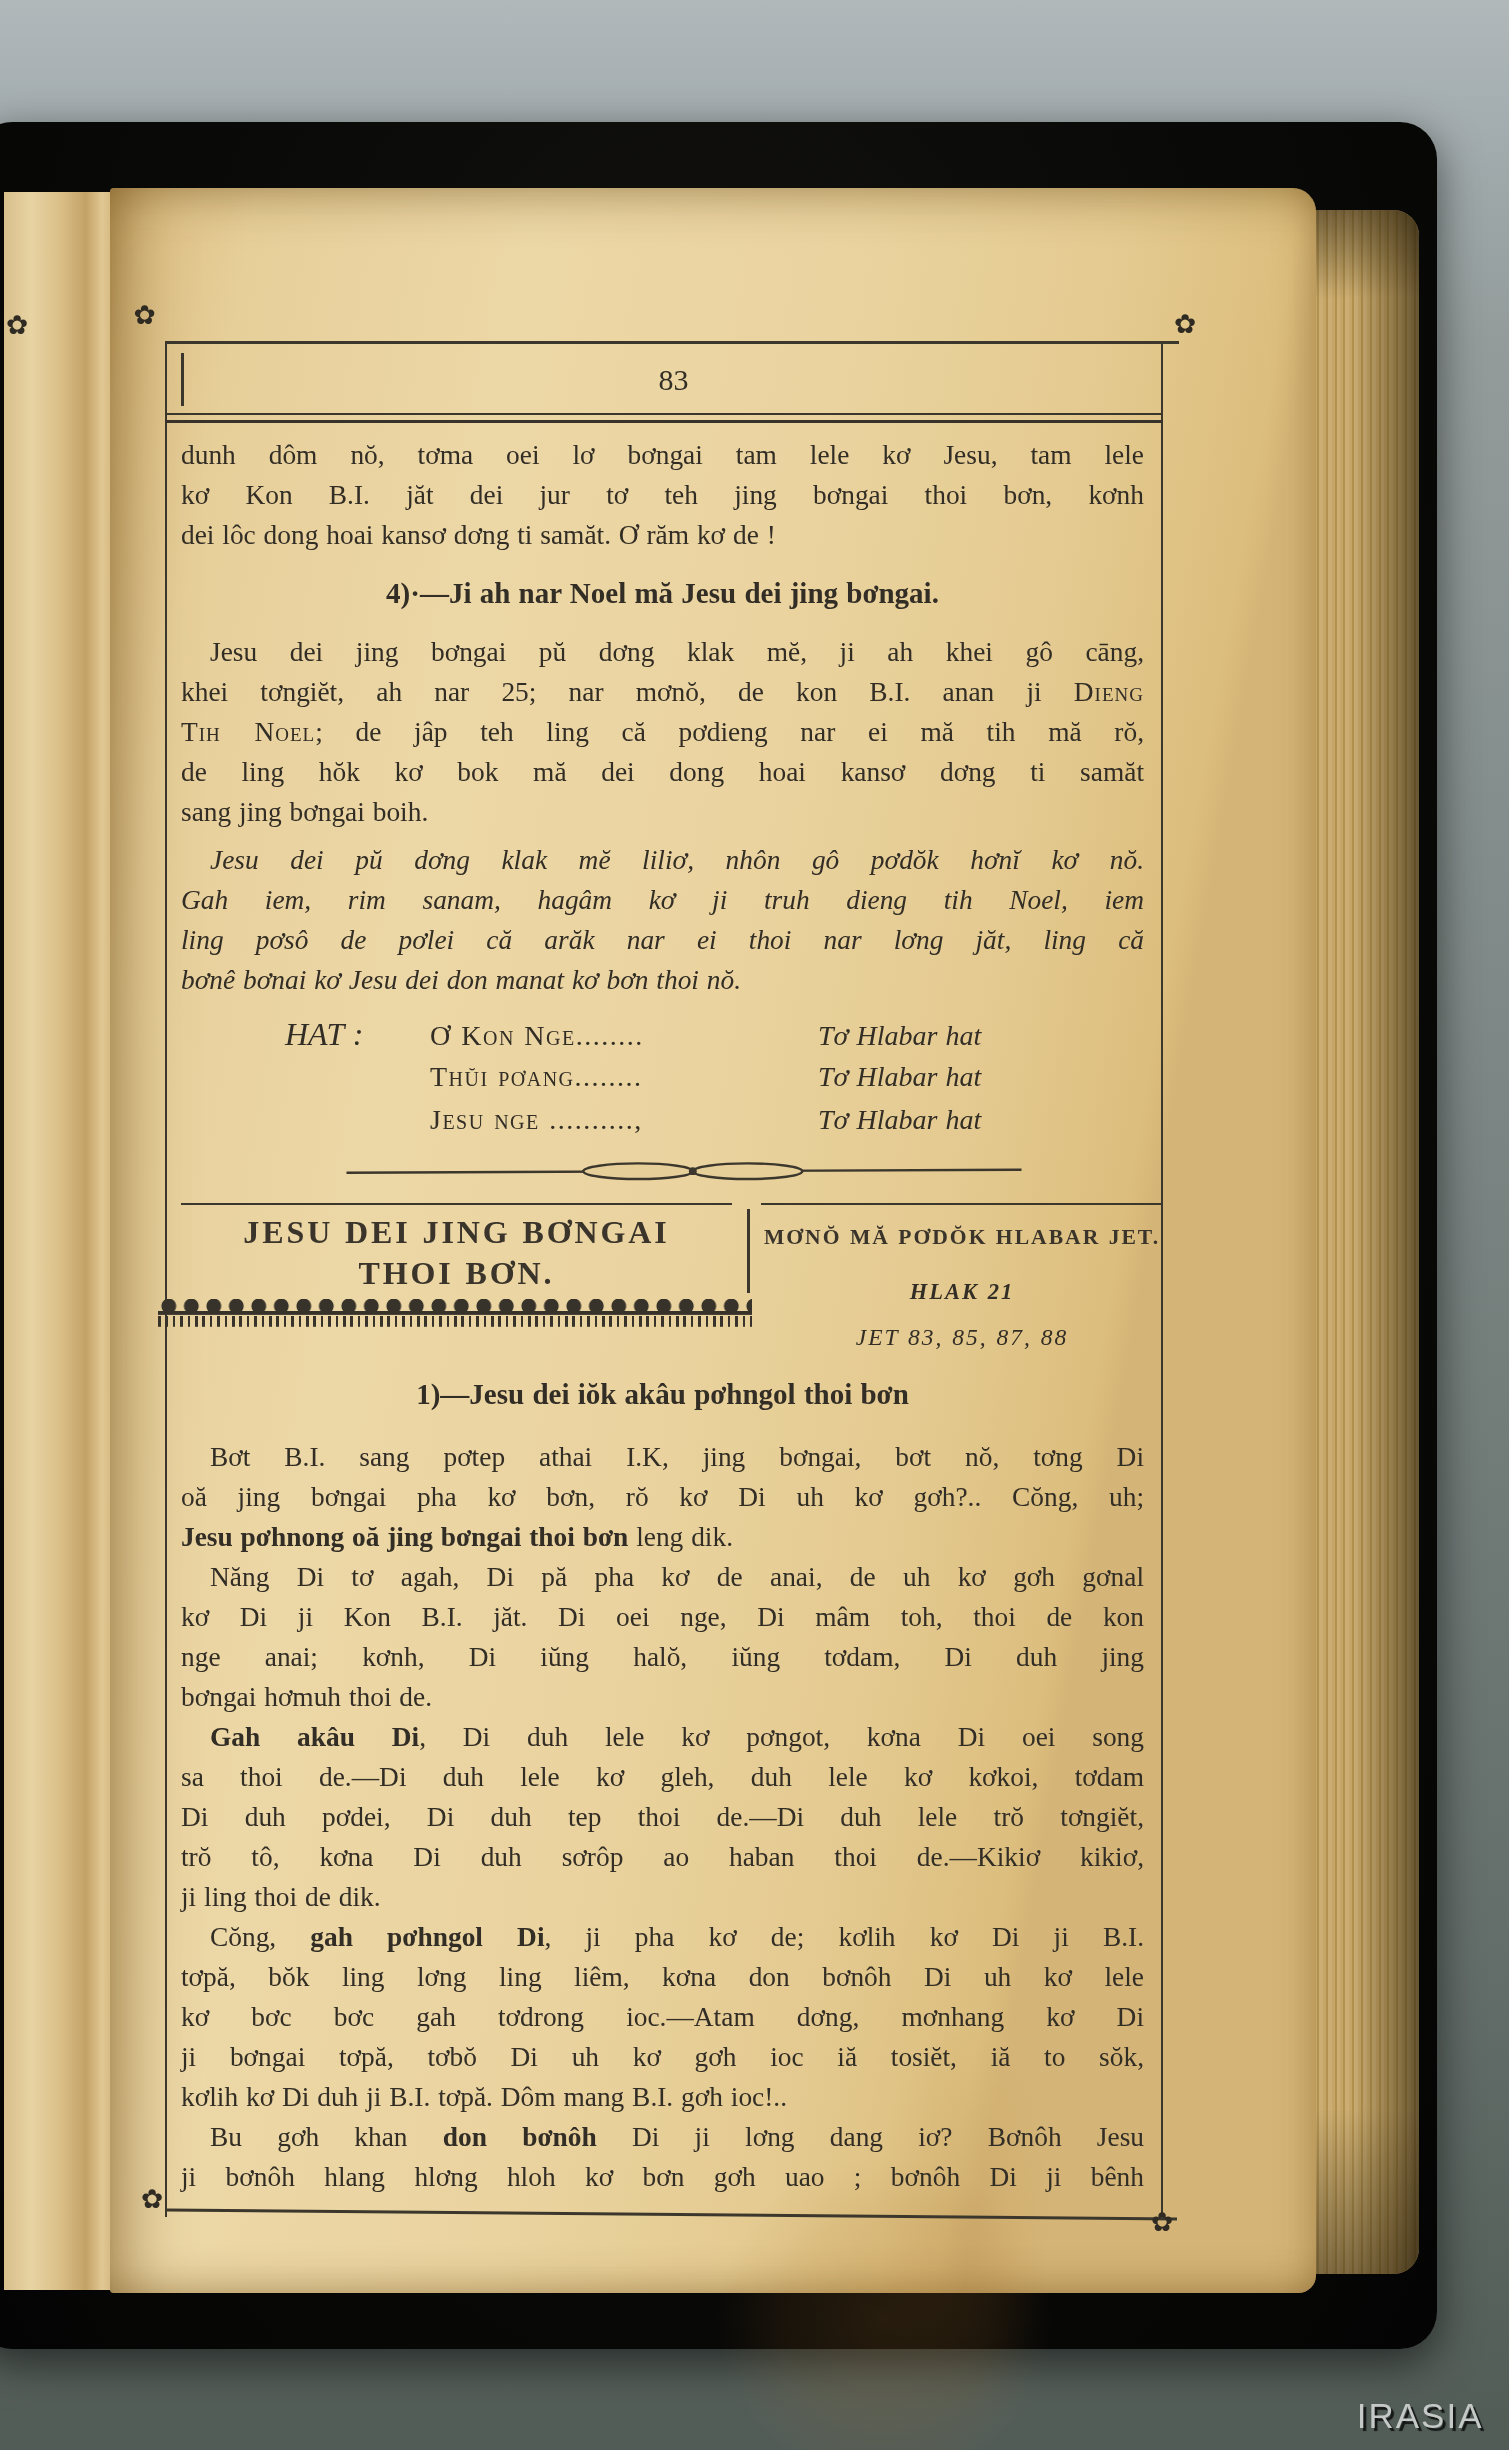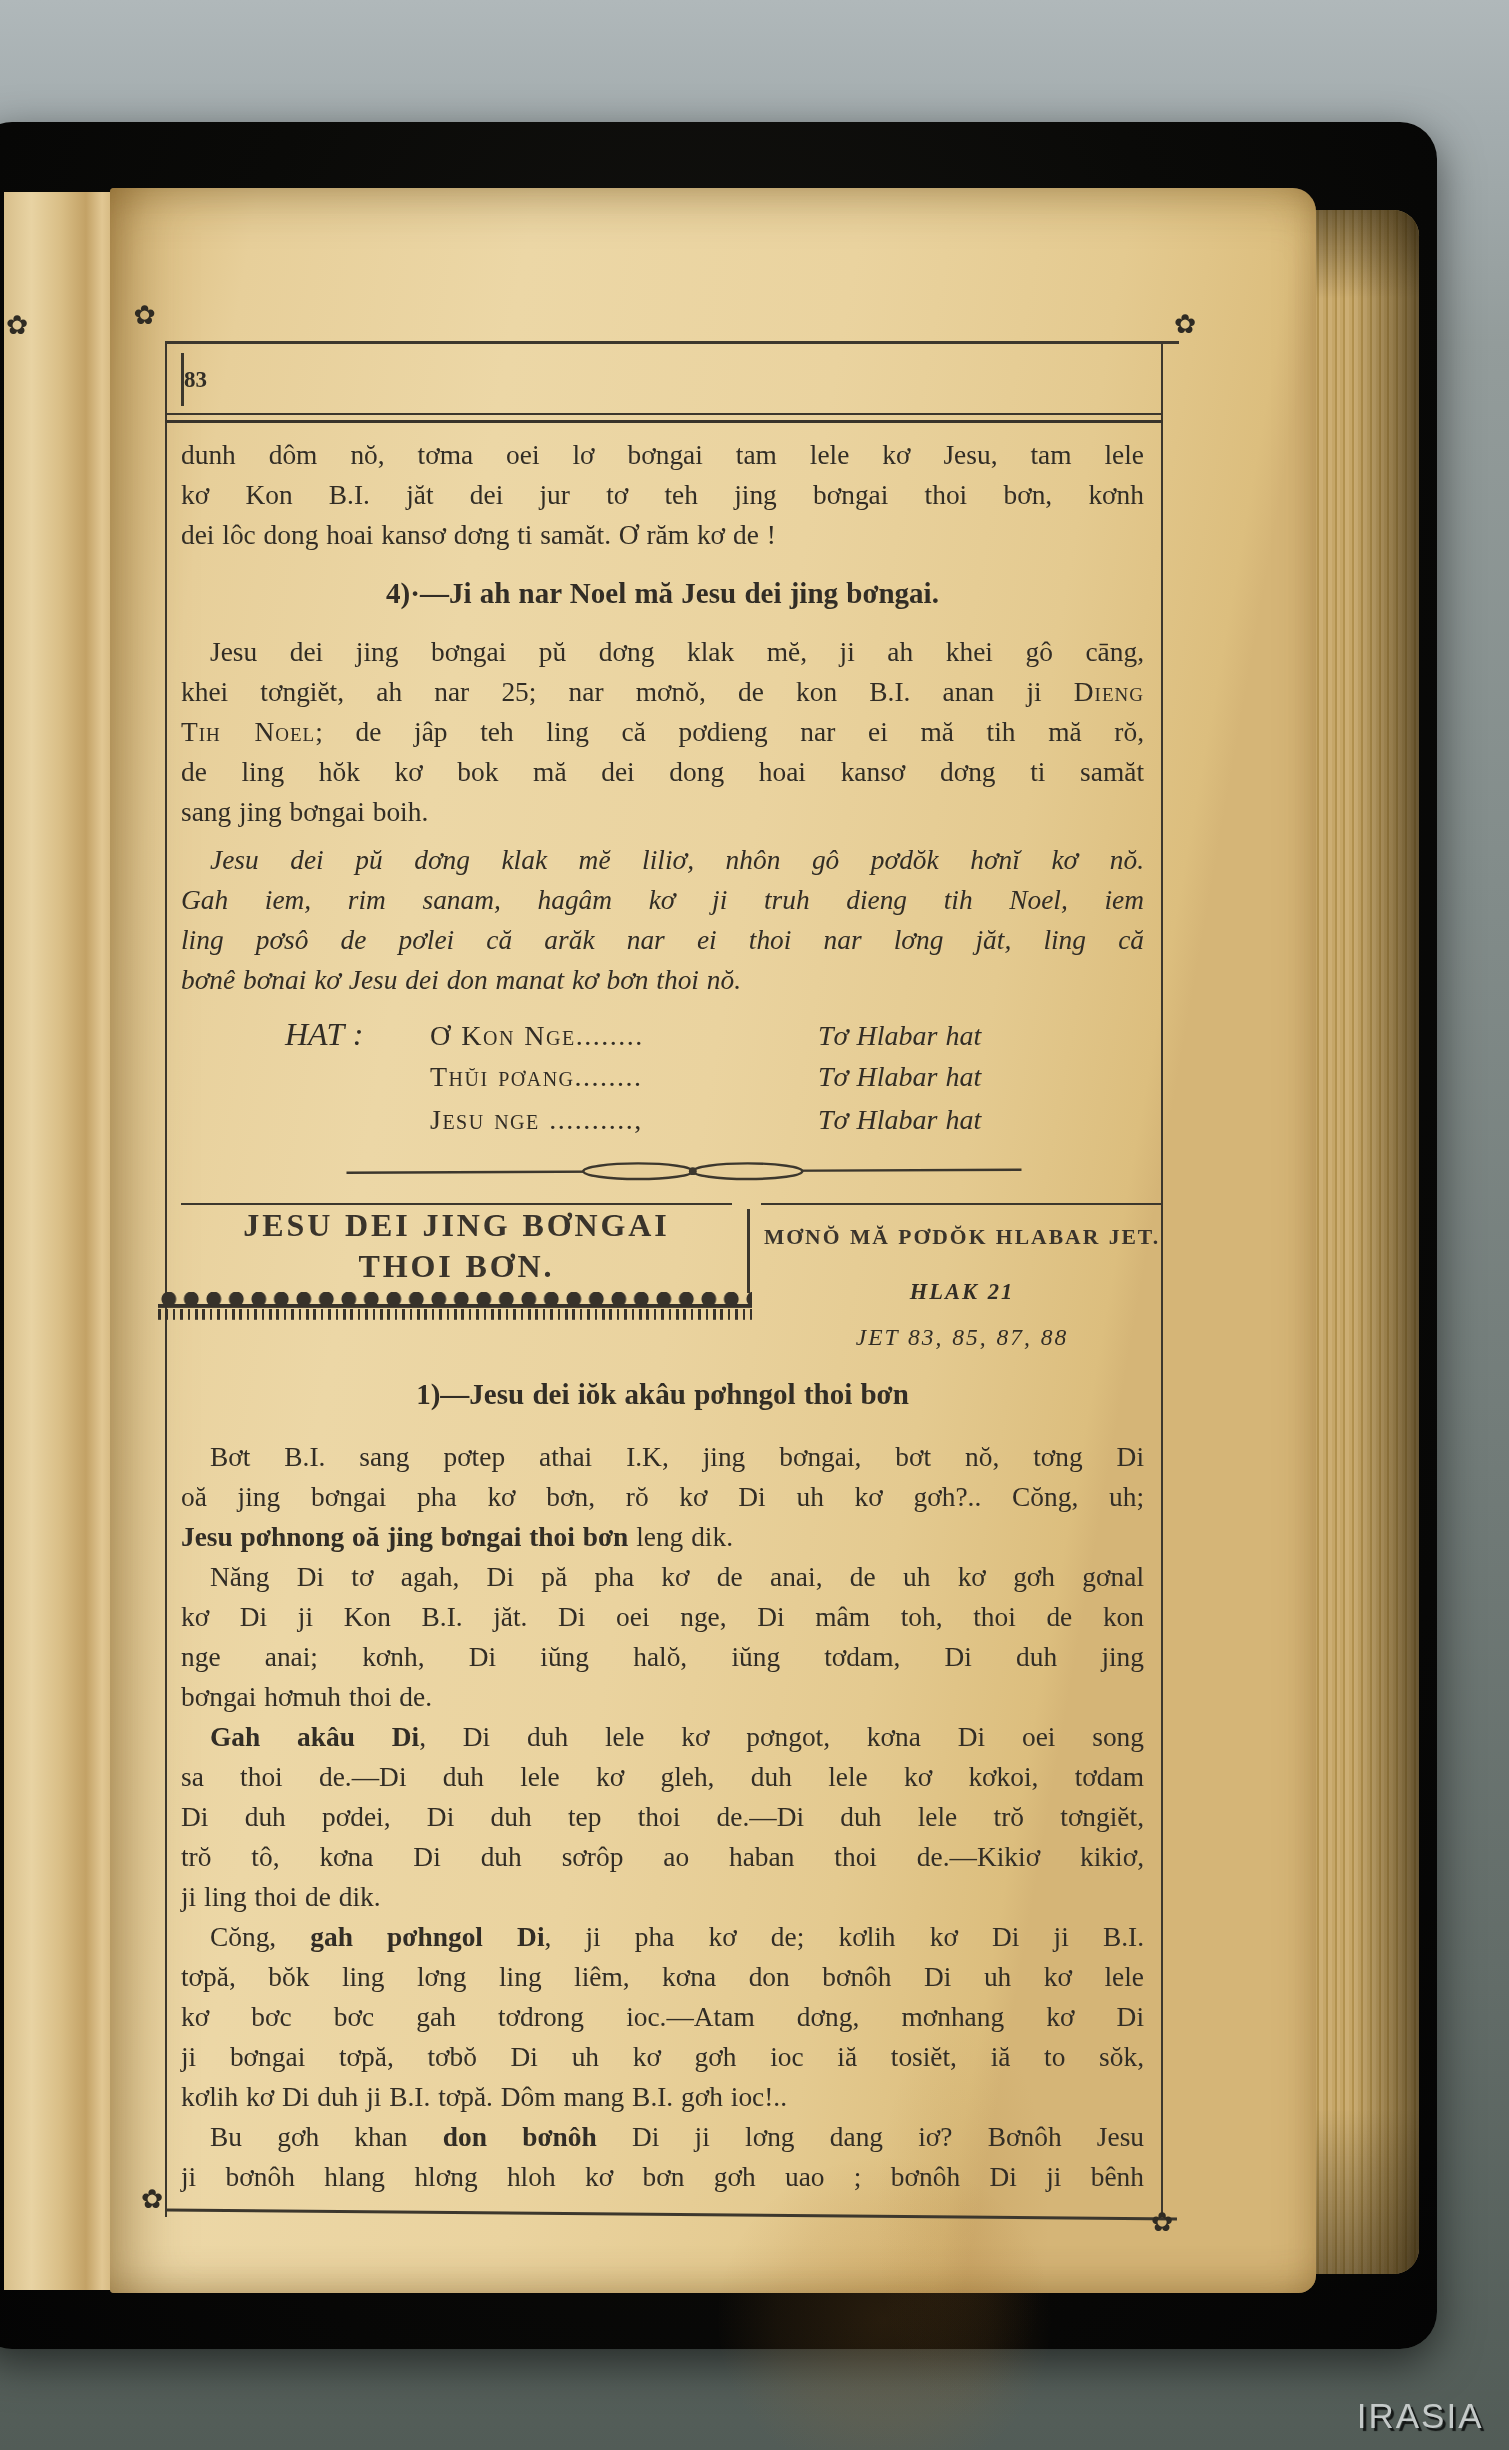--- a/index.html
+++ b/index.html
@@ -29,42 +29,42 @@
   .rule-top{left:57px;top:153px;width:1012px;height:2.9px;}
   .rule-left{left:55px;top:153px;width:2px;height:1876px;}
   .rule-right{left:1051px;top:153px;width:2px;height:1876px;}
   .rule-bottom{left:57px;top:2025px;width:1010px;height:2.9px;transform:rotate(.5deg);}
   .hrule2{position:absolute;left:55px;top:225px;width:998px;height:4.9px;border-top:2px solid #3c372d;border-bottom:3.9px solid #38332a;}
   .orn{position:absolute;font-family:"DejaVu Sans",sans-serif;font-size:26.5px;color:#2f2b23;line-height:1;}
   
   .header{position:absolute;left:71px;top:161px;width:982px;height:61px;display:flex;align-items:center;}
   .header-title{width:855px;text-align:center;font-size:29px;letter-spacing:4.9px;color:#332e26;white-space:nowrap;}
   .header-bar{width:2.9px;height:53px;background:#3c372d;}
-  .header-num{flex:1;font-size:23px;color:#332e26;font-weight:bold;}
+  .header-num{flex:1;text-align:center;font-size:30px;color:#332e26;}
   
   .content{position:absolute;left:71px;top:247px;width:963px;font-size:27.4px;line-height:40px;word-spacing:1px;}
   .tl{min-height:40px;}
   .j{text-align:justify;text-align-last:justify;}
   .ind{text-indent:29px;}
   .it{font-style:italic;}
   .b{font-weight:bold;}
   .sc{font-variant:small-caps;letter-spacing:1px;}
   .h4{text-align:center;font-weight:bold;font-size:29px;margin:17.6px 0 19.6px;}
   .h1x{text-align:center;font-weight:bold;font-size:29px;margin:21.6px 0 23.5px;}
   .para{margin:0;}
   .para.gap{margin-top:7.8px;}
   .hat{margin:13.7px 0 3.9px 104px;}
   .hat-row{display:flex;align-items:baseline;height:43px;}
   .hat-label{width:145px;font-style:italic;font-size:32px;}
   .hat-title{width:388px;font-variant:small-caps;letter-spacing:1.5px;font-size:28px;}
   .hat-page{font-style:italic;font-size:28px;}
   .divider{margin:13.7px 0 0 165px;width:676px;height:27.4px;}
   
   .sbox{position:relative;margin-top:19.6px;height:149px;}
-  .sbox-left{position:absolute;left:0;top:0;width:551px;border-top:2.9px solid #3c372d;text-align:center;padding-top:0;}
+  .sbox-left{position:absolute;left:0;top:0;width:551px;border-top:2.9px solid #3c372d;text-align:center;padding-top:7px;}
   .sbox-title{font-weight:bold;font-size:32px;letter-spacing:2.9px;line-height:41px;color:#3a342b;}
   .lace{height:28px;margin:4.9px -19.6px 0 -23.5px;
     background:radial-gradient(circle at 10.8px 6.9px,#37322a 6.9px,rgba(0,0,0,0) 7.8px) 0 0/22.5px 13.7px repeat-x,
       linear-gradient(#37322a,#37322a) 0 11.8px/100% 3.9px no-repeat,
       repeating-linear-gradient(90deg,#37322a 0 2.5px,rgba(0,0,0,0) 2.5px 7.4px) 0 16.7px/100% 10.8px no-repeat;}
   .sbox-sep{position:absolute;left:566px;top:5.9px;width:2.9px;height:84px;background:#3c372d;}
   .sbox-right{position:absolute;left:580px;top:0;width:402px;border-top:2.9px solid #3c372d;text-align:center;padding-top:11.8px;}
   .sbox-ref1{font-size:21.6px;letter-spacing:2px;font-weight:bold;color:#3a342b;}
   .sbox-ref2{font-size:22.5px;font-style:italic;font-weight:bold;margin-top:15px;letter-spacing:2px;}
   .sbox-ref3{font-size:23.5px;font-style:italic;margin-top:4.9px;letter-spacing:2px;}

